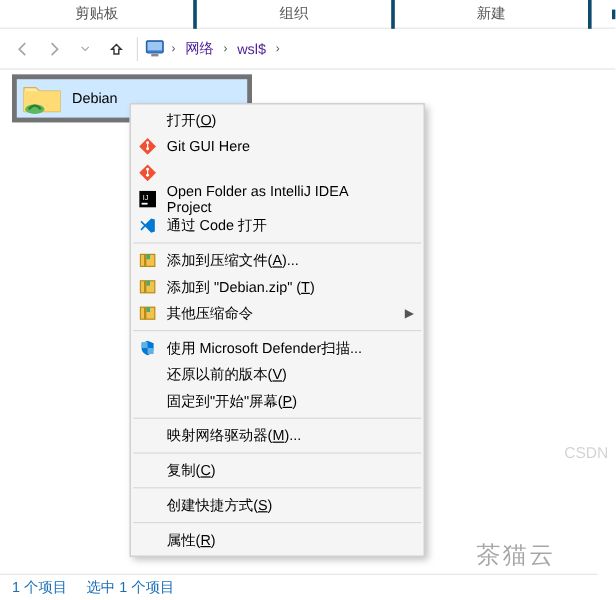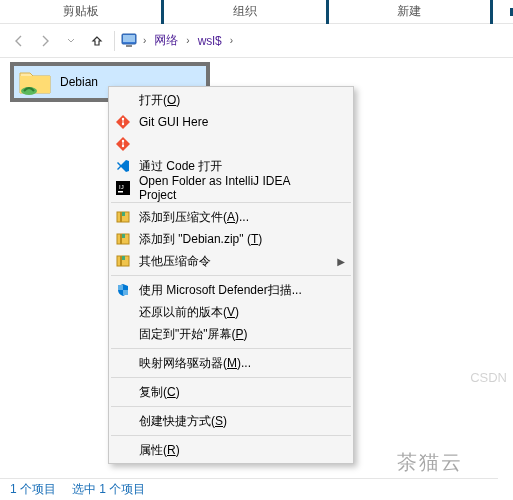--- a/index.html
+++ b/index.html
@@ -106,37 +106,37 @@
         <svg width="14" height="14" viewBox="0 0 14 14">
           <path d="M7 0 0 7l7 7 7-7z" fill="#f05033"></path>
           <circle cx="7" cy="4" r="1.2" fill="#fff"></circle>
           <circle cx="7" cy="9" r="1.2" fill="#fff"></circle>
           <path d="M7 4v5" stroke="#fff"></path>
         </svg>
       </span>
     </div>
     <div class="mi">
       <span class="ic">
-        <svg width="14" height="14" viewBox="0 0 14 14">
-          <path d="M10 1 4 7l6 6 3-1V2z" fill="#0078d4"></path>
-          <path d="M1 4l3 3-3 3 1 1 4-4-4-4z" fill="#0078d4"></path>
-        </svg>
-      </span>
-      <span>通过 Code 打开</span>
-    </div>
-    <div class="mi">
-      <span class="ic">
         <svg width="14" height="14">
           <rect width="14" height="14" fill="#000"></rect>
           <rect x="2" y="10" width="5" height="1.5" fill="#fff"></rect>
           <text x="3" y="8" font-size="6" fill="#fff">IJ</text>
         </svg>
       </span>
       <span>Open Folder as IntelliJ IDEA Project</span>
     </div>
+    <div class="mi">
+      <span class="ic">
+        <svg width="14" height="14" viewBox="0 0 14 14">
+          <path d="M10 1 4 7l6 6 3-1V2z" fill="#0078d4"></path>
+          <path d="M1 4l3 3-3 3 1 1 4-4-4-4z" fill="#0078d4"></path>
+        </svg>
+      </span>
+      <span>通过 Code 打开</span>
+    </div>
     <div class="sep"></div>
     <div class="mi">
       <span class="ic">
         <svg width="14" height="14">
           <rect x="1" y="2" width="12" height="10" fill="#f0c44c" stroke="#b88a1a"></rect>
           <rect x="4" y="2" width="2" height="10" fill="#b88a1a"></rect>
           <rect x="6" y="2" width="3" height="4" fill="#4a7"></rect>
         </svg>
       </span>
       <span>添加到压缩文件(<u>A</u>)...</span>

